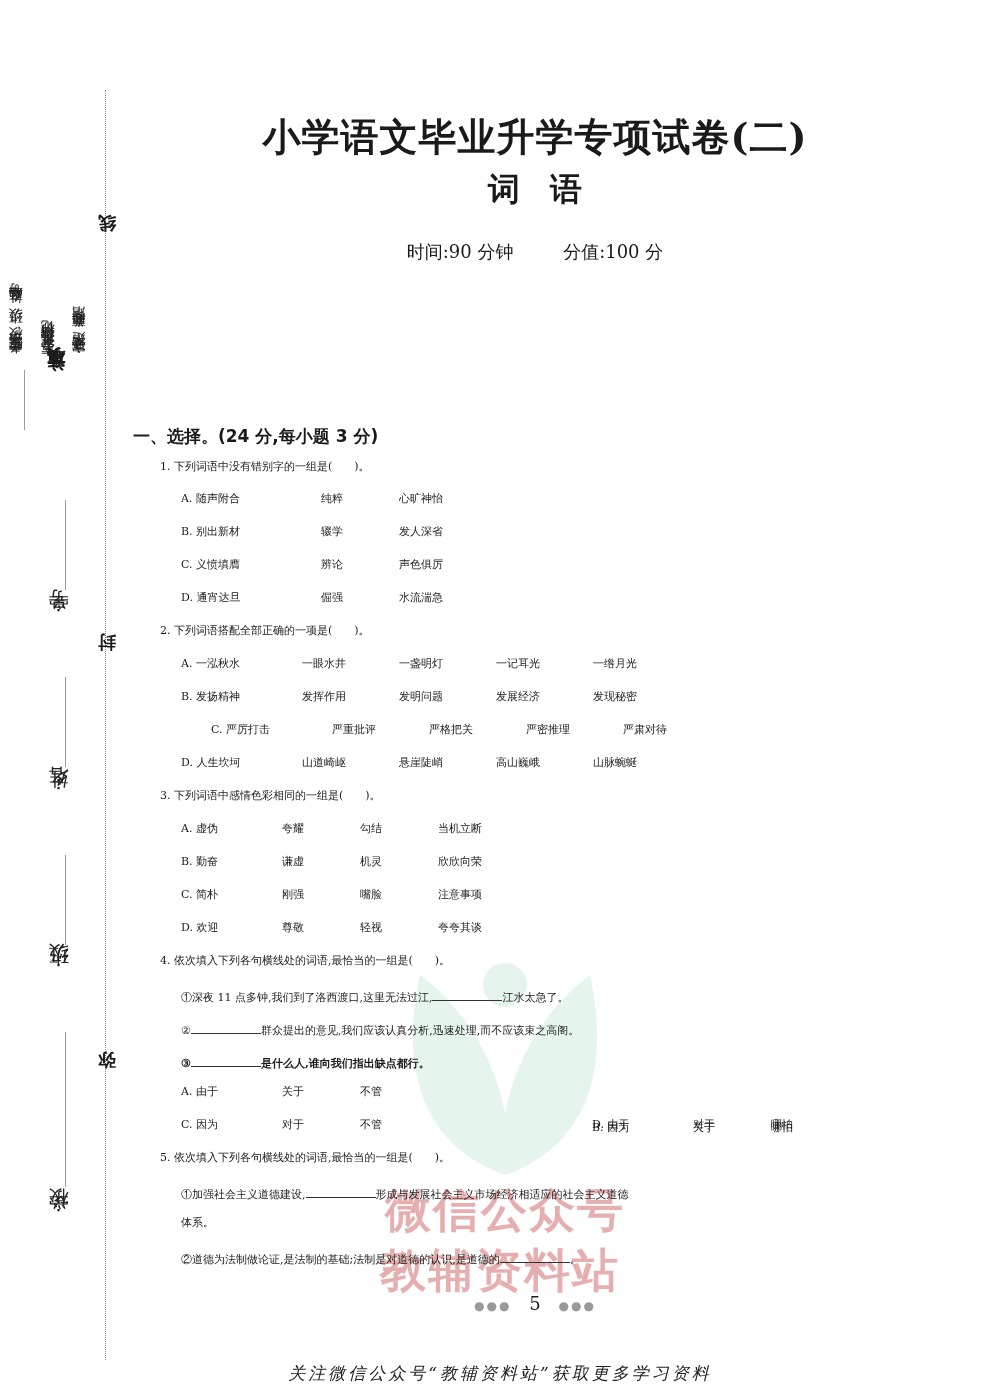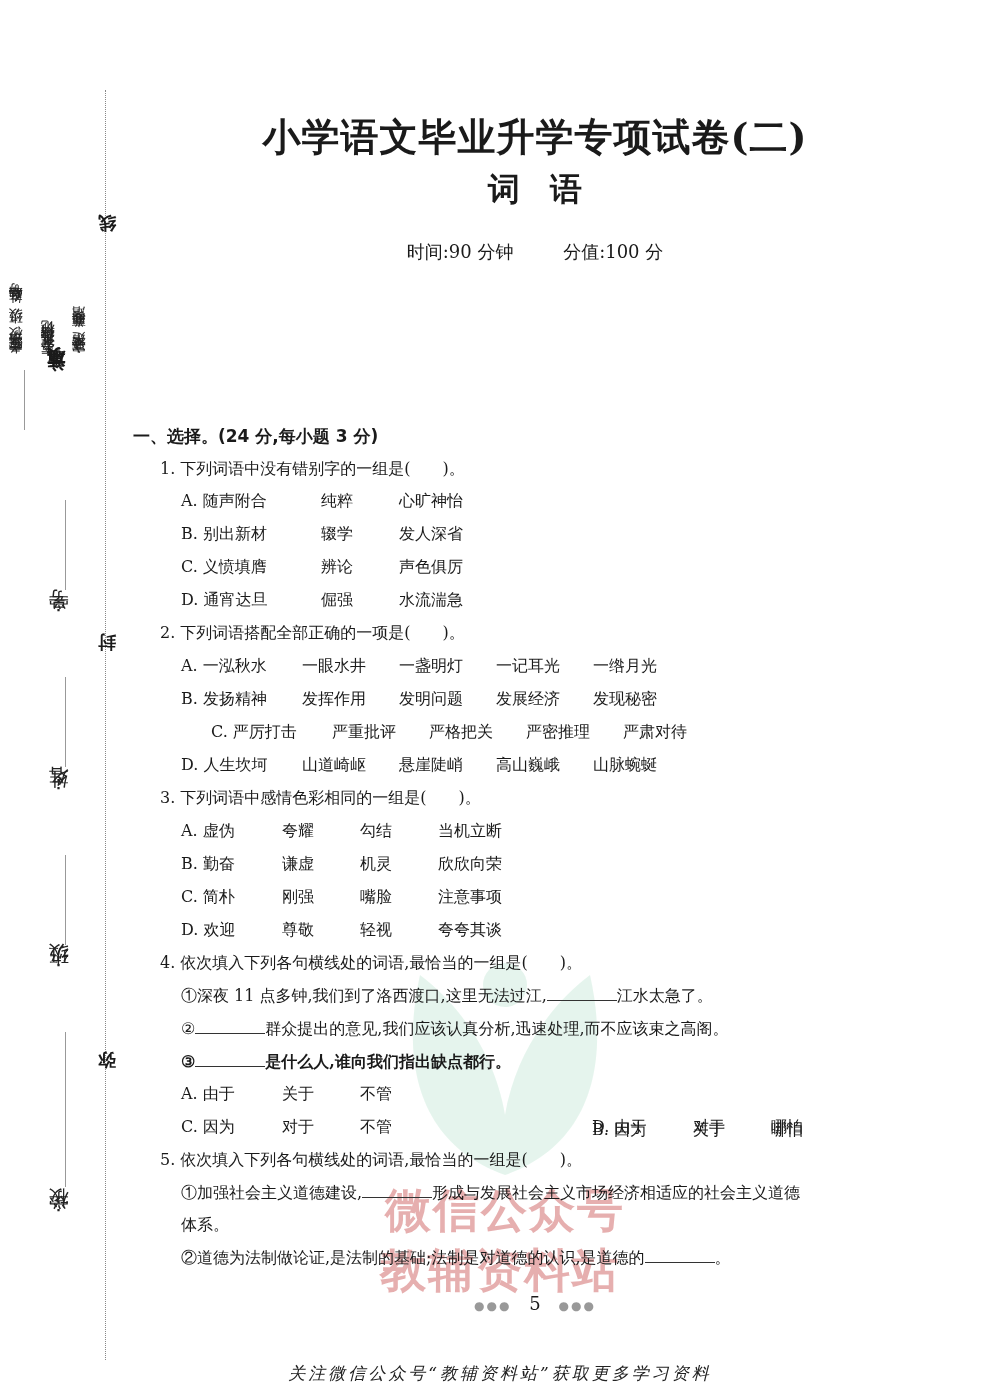--- a/index.html
+++ b/index.html
@@ -26,21 +26,21 @@
   .meta span { margin:0 22px; }
 
   
   table.score { position:absolute; left:131px; top:311px; width:803px; border-collapse:collapse;
                 border:2px solid #222; }
   table.score td { border:1px solid #444; height:32px; text-align:center; font-size:18px; padding:0; }
   table.score td.head { font-weight:bold; font-family:"DejaVu Sans",sans-serif; width:64px; font-size:17px; }
 
   
   .section-head { position:absolute; left:133px; top:425px; font-size:17px; font-weight:bold; font-family:"DejaVu Sans",sans-serif; }
-  .line { position:absolute; font-size:16px; white-space:nowrap; }
+  .line { position:absolute; font-size:11px; white-space:nowrap; }
   .q { left:160px; }
   .opt { left:181px; }
   .cell { display:inline-block; }
   .blank { display:inline-block; border-bottom:1px solid #333; width:70px; height:14px; vertical-align:baseline; }
 
   
   .wm { position:absolute; color:#b91c1c; opacity:0.35; font-weight:bold; font-family:"DejaVu Sans",sans-serif; pointer-events:none; }
   .wm-leaf { position:absolute; left:400px; top:945px; width:210px; height:230px; opacity:0.12; }
 
   

